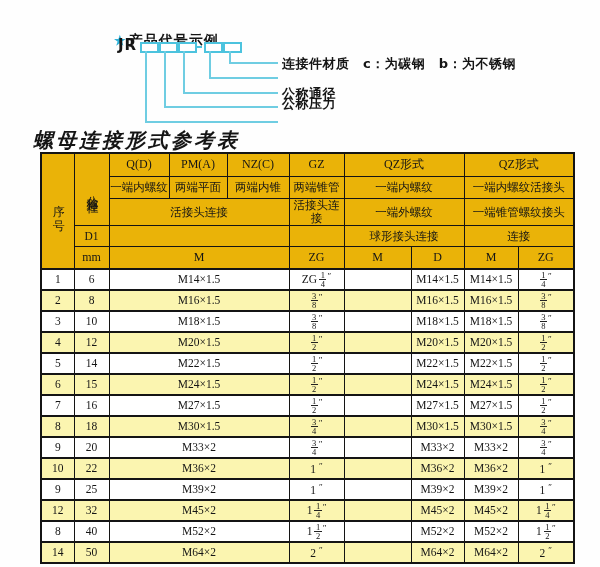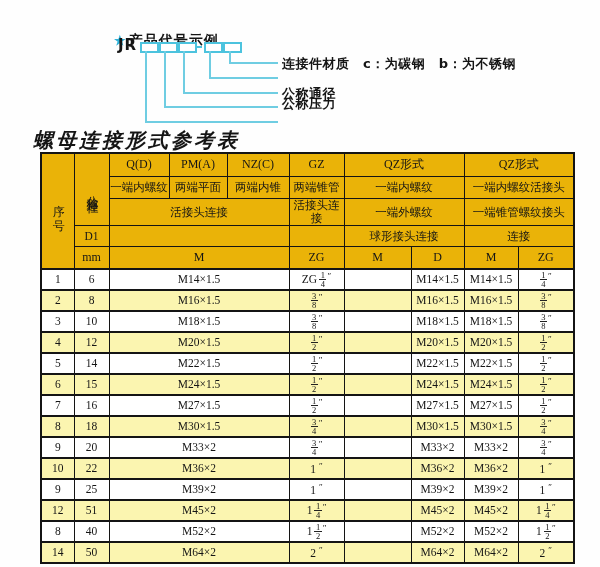--- a/index.html
+++ b/index.html
@@ -244,21 +244,21 @@
           <td>25</td>
           <td colspan="3">M39×2</td>
           <td><span class="tok">1</span><span class="inch">″</span></td>
           <td></td>
           <td>M39×2</td>
           <td>M39×2</td>
           <td><span class="tok">1</span><span class="inch">″</span></td>
         </tr>
         <tr>
           <td>12</td>
-          <td>51</td>
+          <td>32</td>
           <td colspan="3">M45×2</td>
           <td><span class="tok">1</span><span class="frac"><span class="fn">1</span><span class="fd">4</span></span><span class="inch">″</span></td>
           <td></td>
           <td>M45×2</td>
           <td>M45×2</td>
           <td><span class="tok">1</span><span class="frac"><span class="fn">1</span><span class="fd">4</span></span><span class="inch">″</span></td>
         </tr>
         <tr>
           <td>8</td>
           <td>40</td>

